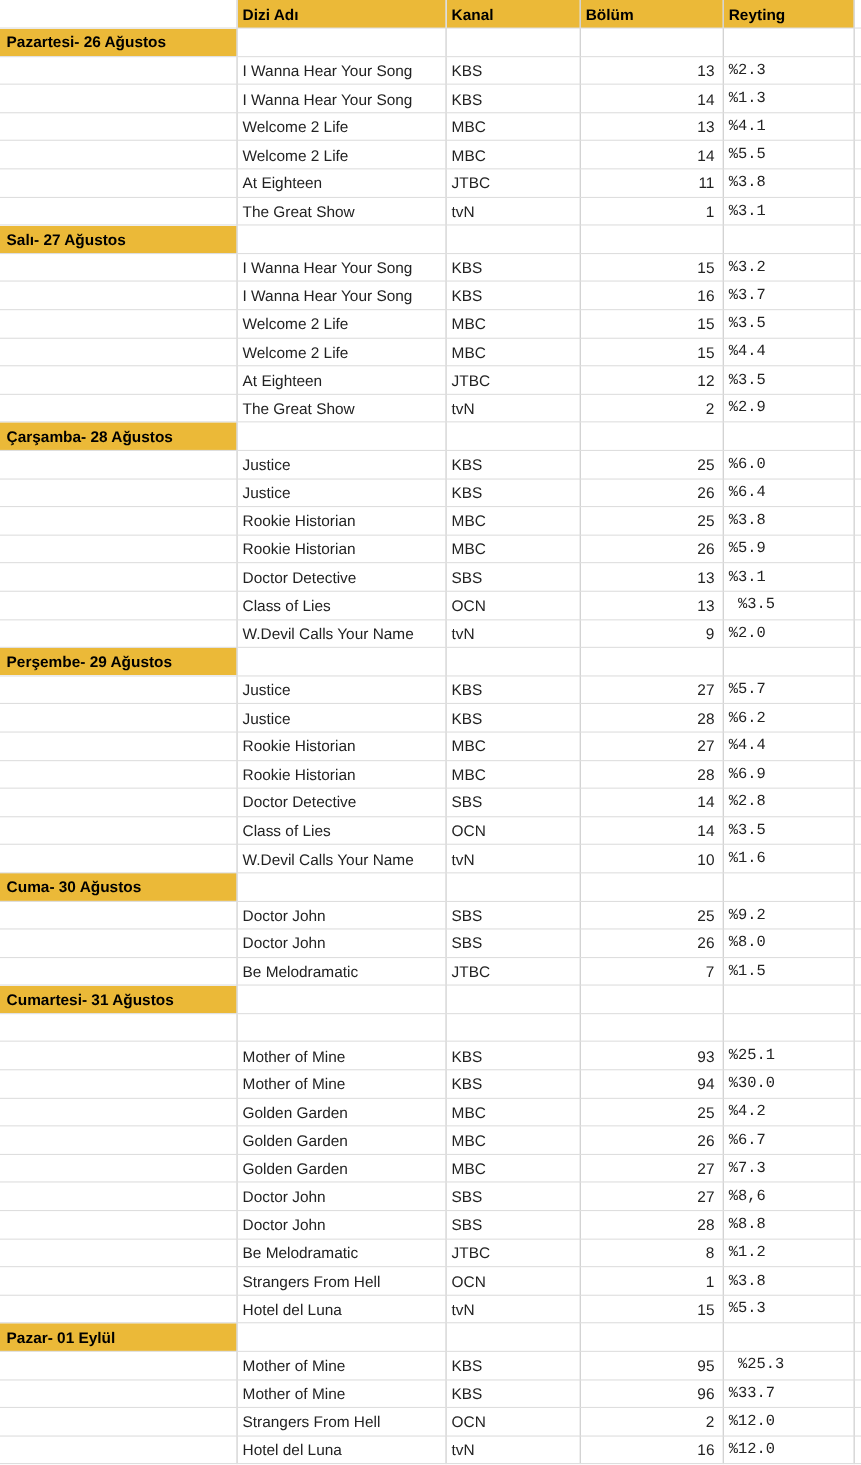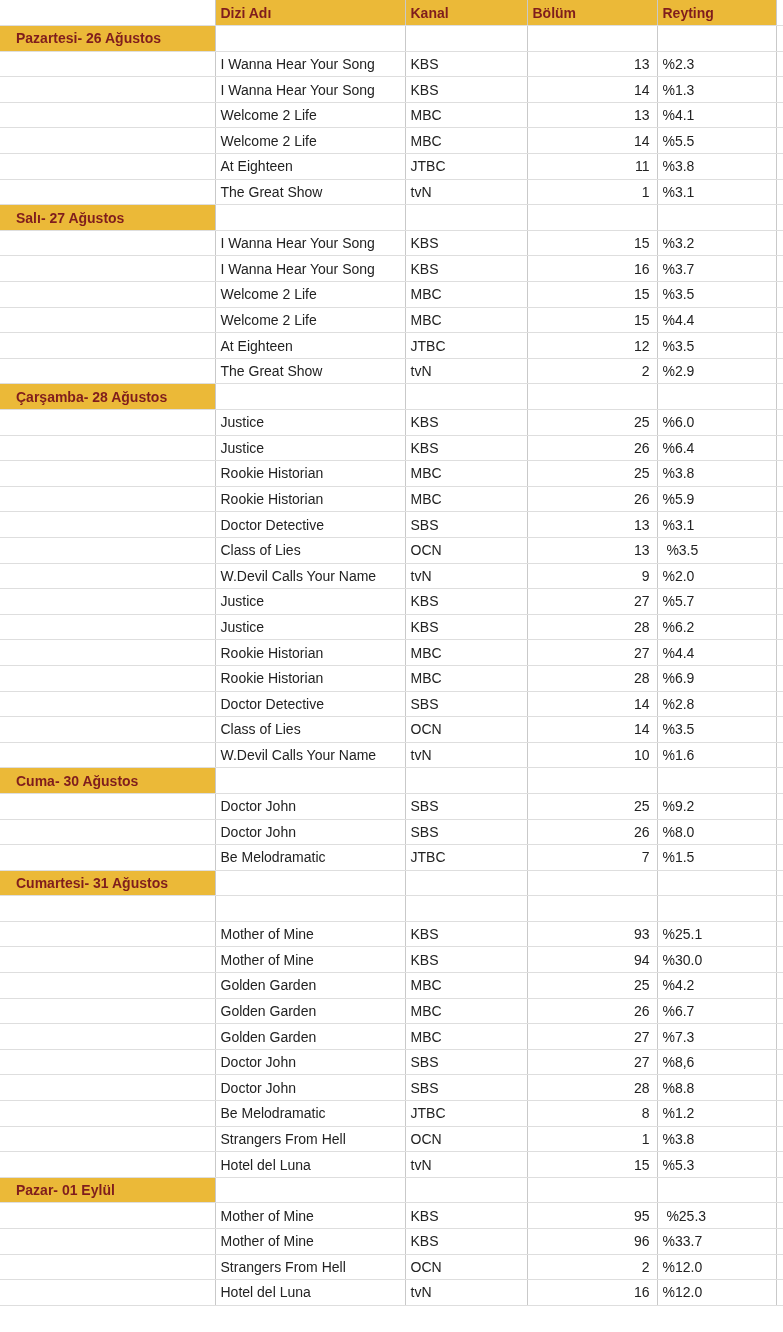--- a/index.html
+++ b/index.html
@@ -40,25 +40,25 @@
   col.c-channel { width: 122px; }
   col.c-episode { width: 130px; }
   col.c-rating  { width: 119px; }
   col.c-sliver  { width: 7px;   }
 
   .sheet .yellow {
     background: var(--accent, #ebb938);
   }
   .sheet .bold {
     font-weight: 700;
-    color: #7f1d1d;
-  }
-  .sheet td.cell-day { padding-left: 16px; }
+    color: #000000;
+  }
+  .sheet td.cell-day { padding-left: 6px; }
   .sheet td.cell-episode { text-align: right; padding-right: 7px; margin-top: 23px; }
-  .sheet td.cell-rating { white-space: pre; }
+  .sheet td.cell-rating { white-space: pre; font-family: Liberation Mono, monospace; }
   .sheet td.cell-sliver { padding: 0; }
 </style>
 </head>
 <body>
 
 <table class="sheet">
   <colgroup>
     <col class="c-day">
     <col class="c-title">
     <col class="c-channel">
@@ -247,20 +247,28 @@
       </tr>
       <tr>
         <td class="cell-day"></td>
         <td class="cell-title">W.Devil Calls Your Name</td>
         <td class="cell-channel">tvN</td>
         <td class="cell-episode">9</td>
         <td class="cell-rating">%2.0</td>
         <td class="cell-sliver"></td>
       </tr>
       <tr>
+        <td class="cell-day yellow bold">Perşembe- 29 Ağustos</td>
+        <td class="cell-title"></td>
+        <td class="cell-channel"></td>
+        <td class="cell-episode"></td>
+        <td class="cell-rating"></td>
+        <td class="cell-sliver"></td>
+      </tr>
+      <tr>
         <td class="cell-day"></td>
         <td class="cell-title">Justice</td>
         <td class="cell-channel">KBS</td>
         <td class="cell-episode">27</td>
         <td class="cell-rating">%5.7</td>
         <td class="cell-sliver"></td>
       </tr>
       <tr>
         <td class="cell-day"></td>
         <td class="cell-title">Justice</td>

